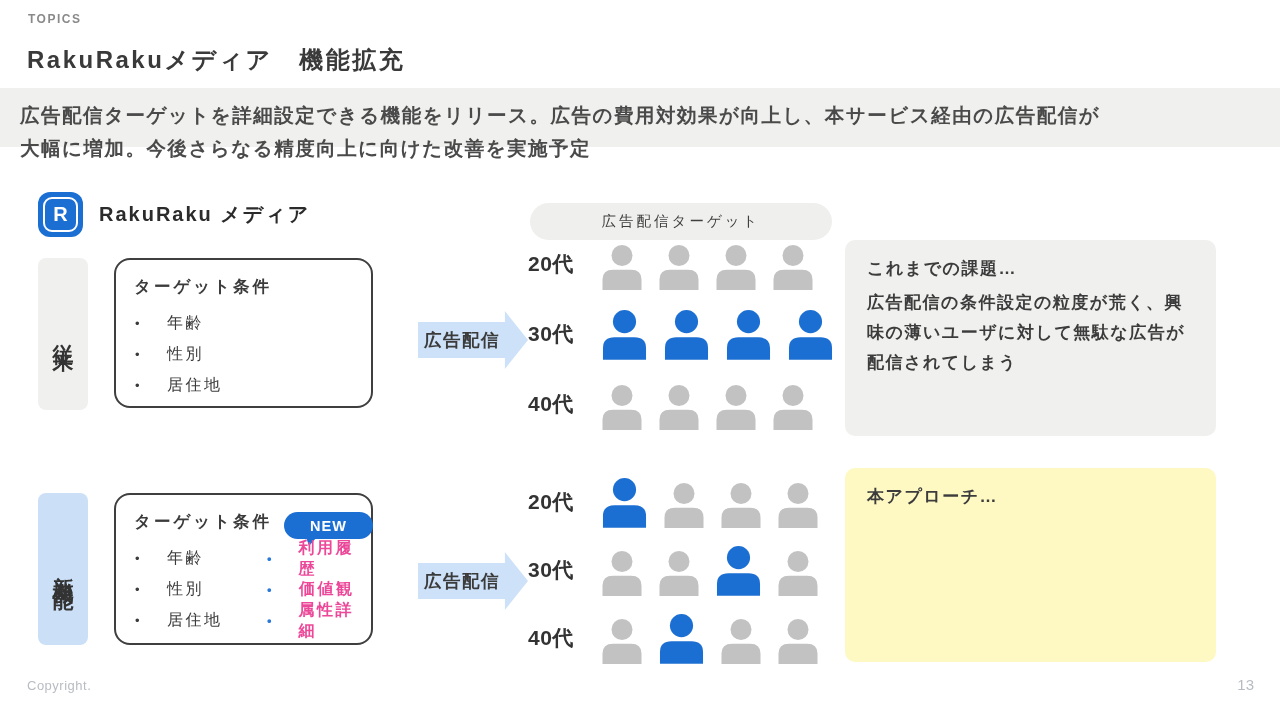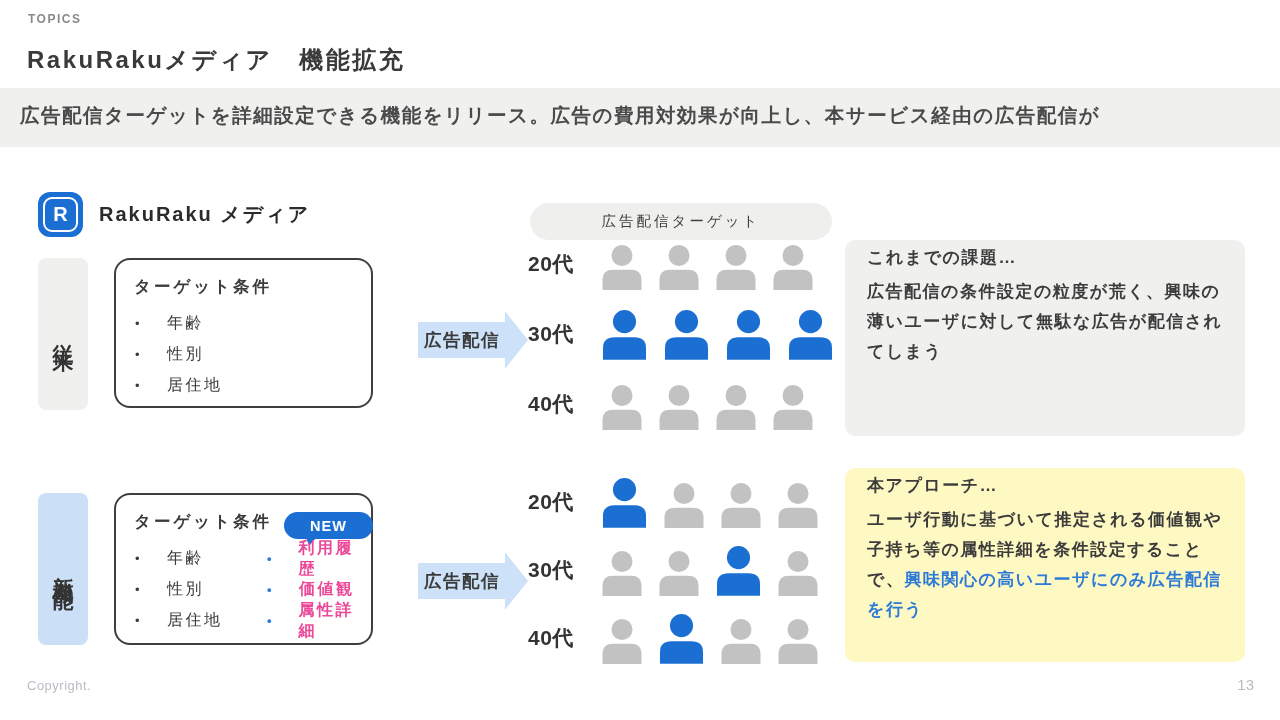--- a/index.html
+++ b/index.html
@@ -54,40 +54,41 @@
   #people-new { top:460px; }
   .people-row { display:flex; align-items:flex-end; }
   #people-conventional .people-row { height:70px; }
   #people-new .people-row { height:68px; }
   .age-label { width:58px; font-size:21px; color:#333; padding-bottom:12px; letter-spacing:0.5px; font-weight:bold; }
   .icons { display:flex; align-items:flex-end; gap:9px; margin-left:12px; }
   .person { width:48px; display:flex; }
   .person.blue { width:53px; }
   .person svg { width:100%; display:block; }
 
-  .note { position:absolute; left:845px; width:400px; border-radius:10px; padding:3px 22px; }
+  .note { position:absolute; left:845px; width:371px; border-radius:10px; padding:14px 22px; }
   #note-conventional { top:240px; height:196px; background:#f0f0ee; }
   #note-new { top:468px; height:194px; background:#fef9c3; }
   .note-title { font-size:17px; letter-spacing:1.5px; color:#3c3c3c; line-height:30px; font-weight:bold; }
   .note-body { font-size:17px; letter-spacing:1.5px; color:#3c3c3c; line-height:30px; margin-top:4px; font-weight:bold; }
   .note-body .hl { color:#2b7ad8; }
 
   .footer-left { position:absolute; left:27px; top:678px; font-size:13px; color:#b8bcc2; letter-spacing:0.5px; }
   .footer-right { position:absolute; right:26px; top:676px; font-size:15px; color:#b8bcc2; }
 </style>
 </head>
 <body>
 
 <div class="slide">
 
   <div class="eyebrow">TOPICS</div>
   <div class="page-title">RakuRakuメディア　機能拡充</div>
 
   <div class="banner">
     <div class="line">広告配信ターゲットを詳細設定できる機能をリリース。広告の費用対効果が向上し、本サービス経由の広告配信が</div>
+    <div class="line">大幅に増加。今後さらなる精度向上に向けた改善を実施予定</div>
   </div>
 
   <div class="brand">
     <div class="logo">
       <div class="logo-inner">
         <span>R</span>
       </div>
     </div>
     <div class="brand-name">RakuRaku メディア</div>
   </div>
@@ -314,19 +315,18 @@
               <circle cx="32" cy="14" r="14" fill="#c2c2c3"></circle>
               <path d="M6 60 V46 Q6 33 20 33 H44 Q58 33 58 46 V60 Z" fill="#c2c2c3"></path>
             </svg>
           </div>
         </div>
       </div>
     </div>
 
   <div class="note" id="note-new">
     <div class="note-title">本アプローチ…</div>
-    <div class="note-body"><span>ユーザ行動に基づいて推定される価値観や子持ち等の属性詳細を条件設定することで、</span><span class="hl">興味関心の高いユーザにのみ広告配信を行う</span></div>
   </div>
 
   <div class="footer-left">Copyright.</div>
   <div class="footer-right">13</div>
 
 </div>
 
 </body></html>

